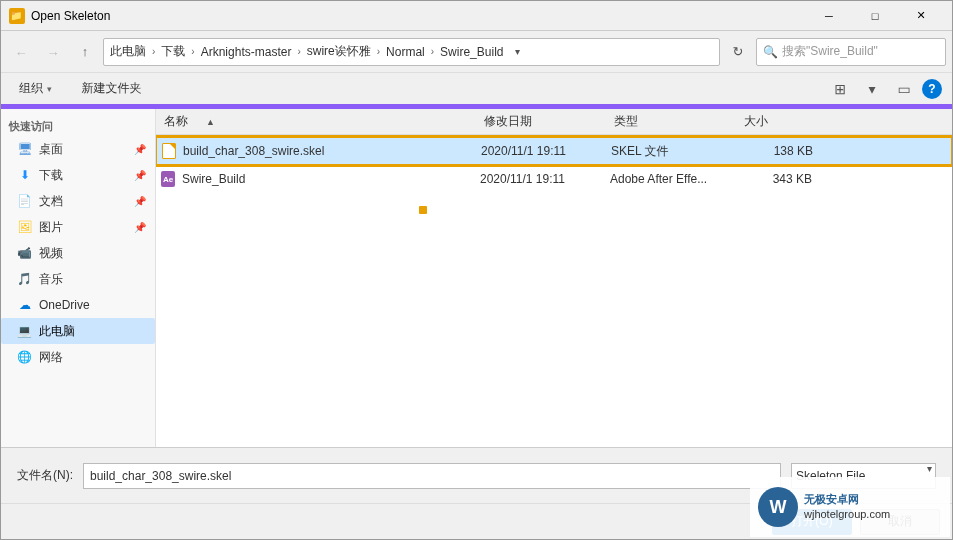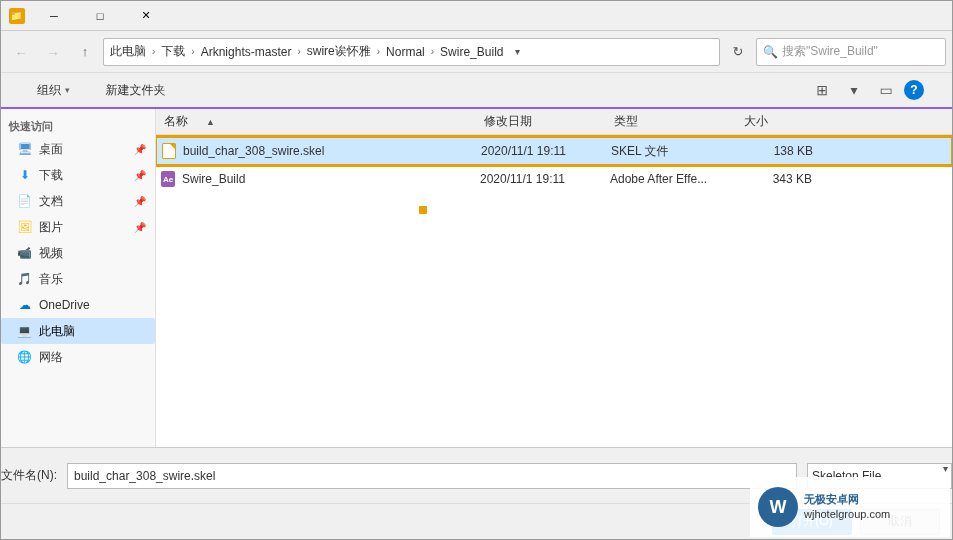--- a/index.html
+++ b/index.html
@@ -148,25 +148,25 @@
       padding: 0 6px;
       gap: 4px;
       font-size: 12px;
       color: #999;
     }
 
     
     .action-bar {
       height: 36px;
       background: #f0f0f0;
-      border-bottom: 2px solid #8b5cf6;
-      display: flex;
-      align-items: center;
-      padding: 0 28px;
-      gap: 20px;
+      border-bottom: 5px solid #8b5cf6;
+      display: flex;
+      align-items: center;
+      padding: 0 10px;
+      gap: 14px;
     }
     .action-btn {
       height: 26px;
       padding: 0 8px;
       display: flex;
       align-items: center;
       gap: 4px;
       border-radius: 2px;
       cursor: pointer;
       color: #333;
@@ -355,21 +355,21 @@
       font-weight: bold;
     }
 
     
     .bottom-bar {
       height: 56px;
       background: #f0f0f0;
       border-top: 1px solid #ccc;
       display: flex;
       align-items: center;
-      padding: 0 0;
+      padding: 0 16px;
       gap: 10px;
     }
     .filename-label {
       font-size: 12px;
       color: #333;
       white-space: nowrap;
     }
     .filename-input {
       flex: 1;
       height: 26px;
@@ -487,20 +487,21 @@
       top: 205px;
     }
   </style>
 </head>
 <body>
 
 <div class="window">
 
   <div class="title-bar">
     <div class="title-bar-icon">📁</div>
+    <span class="title-bar-text">Open Skeleton</span>
     <div class="title-bar-controls">
       <div class="title-btn">─</div>
       <div class="title-btn">□</div>
       <div class="title-btn close">✕</div>
     </div>
   </div>
 
   <div class="toolbar">
     <div class="nav-btn disabled">←</div>
     <div class="nav-btn disabled">→</div>

